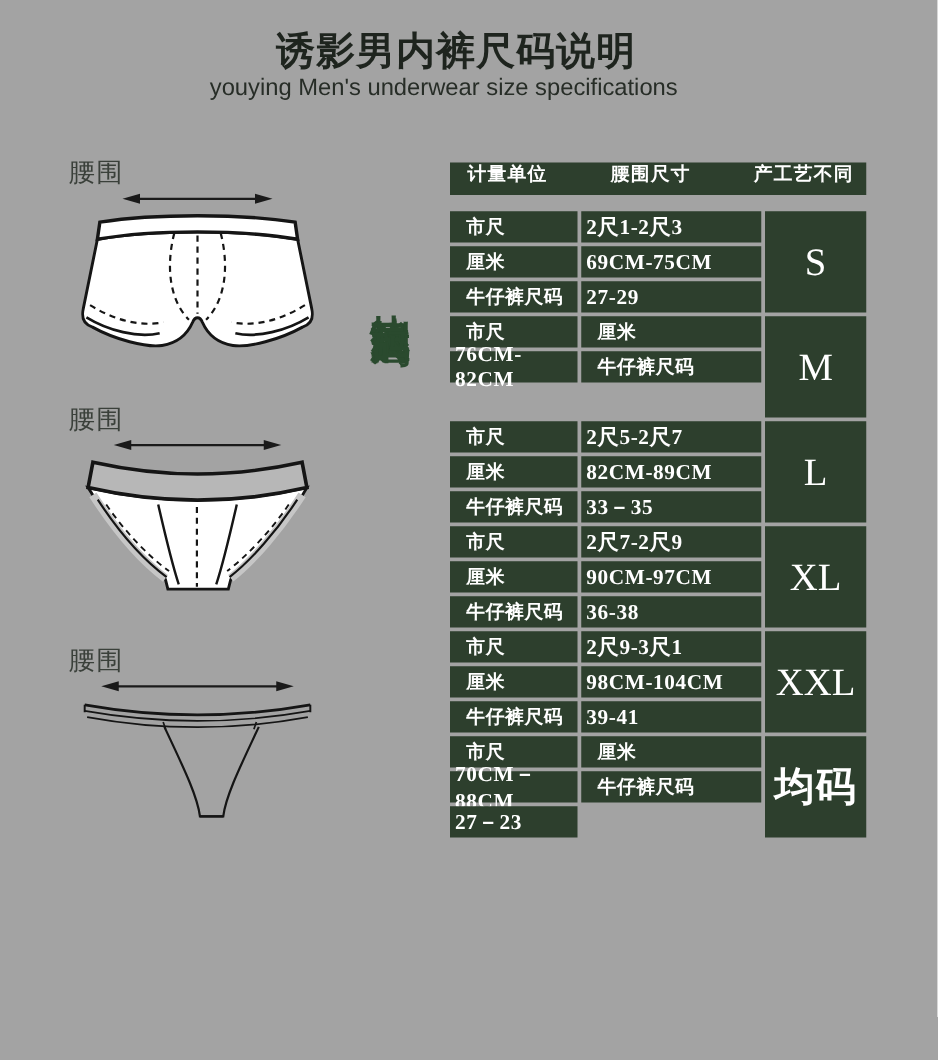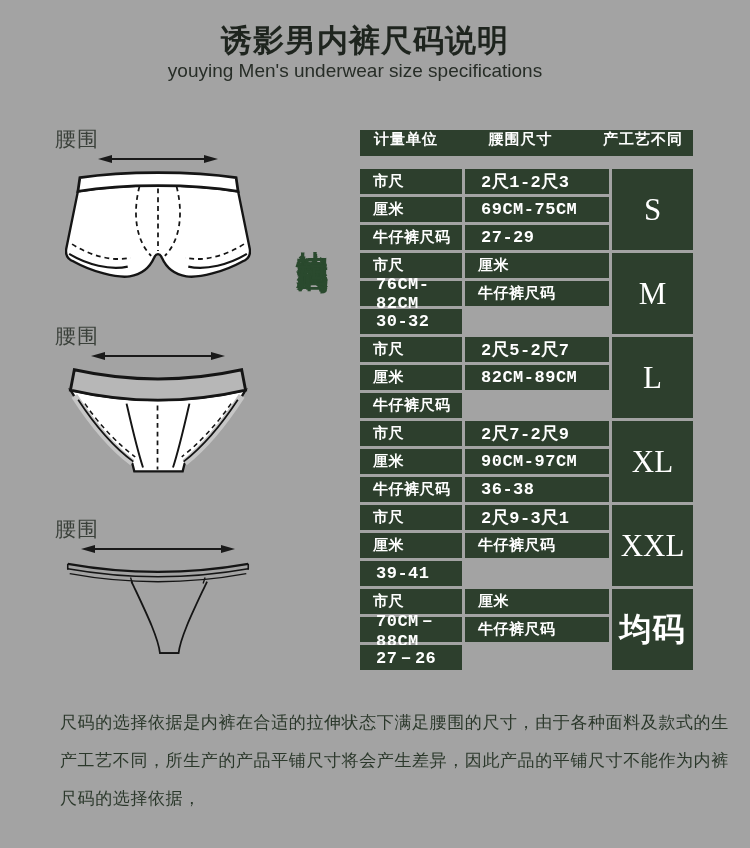--- a/index.html
+++ b/index.html
@@ -42,22 +42,22 @@
     font-size:15px;font-weight:bold;letter-spacing:1px;
   }
   .tbody{margin-top:13px;display:flex;flex-direction:column;gap:3px;}
   .group{
     display:grid;grid-template-columns:102px 144px 81px;
     grid-template-rows:repeat(3,25px);gap:3px;
   }
   .cell{background:#2d3f2d;color:#ffffff;display:flex;align-items:center;box-sizing:border-box;}
   .cell.lab{padding-left:13px;font-size:15px;font-weight:bold;letter-spacing:0.5px;}
   .cell.val{
-    padding-left:16px;font-size:17px;font-weight:bold;
-    font-family:Liberation Mono, monospace;letter-spacing:0.5px;
+    padding-left:4px;font-size:17px;font-weight:bold;
+    font-family:Liberation Serif, serif;letter-spacing:0.5px;
   }
   .cell.size{
     grid-column:3;grid-row:1 / span 3;justify-content:center;
     font-family:"Liberation Serif",serif;font-size:31px;
   }
   .cell.size.cn{font-size:32px;font-weight:bold;letter-spacing:1px;}
   
   .note{position:absolute;left:60px;top:704px;color:#2b382b;}
   .note .line{
     white-space:nowrap;font-size:17px;line-height:38px;letter-spacing:0.6px;
@@ -152,62 +152,58 @@
         <div class="cell lab">牛仔裤尺码</div>
         <div class="cell val">27-29</div>
       </div>
 
       <div class="group">
         <div class="cell lab">市尺</div>
         <div class="cell size">M</div>
         <div class="cell lab">厘米</div>
         <div class="cell val">76CM-82CM</div>
         <div class="cell lab">牛仔裤尺码</div>
-        <div class="cell val">30-32</div>
       </div>
 
       <div class="group">
         <div class="cell lab">市尺</div>
         <div class="cell val">2尺5-2尺7</div>
         <div class="cell size">L</div>
         <div class="cell lab">厘米</div>
         <div class="cell val">82CM-89CM</div>
         <div class="cell lab">牛仔裤尺码</div>
+        <div class="cell val">33－35</div>
       </div>
 
       <div class="group">
         <div class="cell lab">市尺</div>
         <div class="cell val">2尺7-2尺9</div>
         <div class="cell size">XL</div>
         <div class="cell lab">厘米</div>
         <div class="cell val">90CM-97CM</div>
         <div class="cell lab">牛仔裤尺码</div>
         <div class="cell val">36-38</div>
       </div>
 
       <div class="group">
         <div class="cell lab">市尺</div>
         <div class="cell val">2尺9-3尺1</div>
         <div class="cell size">XXL</div>
         <div class="cell lab">厘米</div>
+        <div class="cell val">98CM-104CM</div>
         <div class="cell lab">牛仔裤尺码</div>
         <div class="cell val">39-41</div>
       </div>
 
       <div class="group">
         <div class="cell lab">市尺</div>
         <div class="cell size cn">均码</div>
         <div class="cell lab">厘米</div>
         <div class="cell val">70CM－88CM</div>
         <div class="cell lab">牛仔裤尺码</div>
-        <div class="cell val">27－26</div>
+        <div class="cell val">27－23</div>
       </div>
 
     </div>
   </div>
 
-  <div class="note">
-    <div class="line">尺码的选择依据是内裤在合适的拉伸状态下满足腰围的尺寸，由于各种面料及款式的生</div>
-    <div class="line">产工艺不同，所生产的产品平铺尺寸将会产生差异，因此产品的平铺尺寸不能作为内裤</div>
-    <div class="line">尺码的选择依据，</div>
-  </div>
 
 </div>
 
 </body></html>

